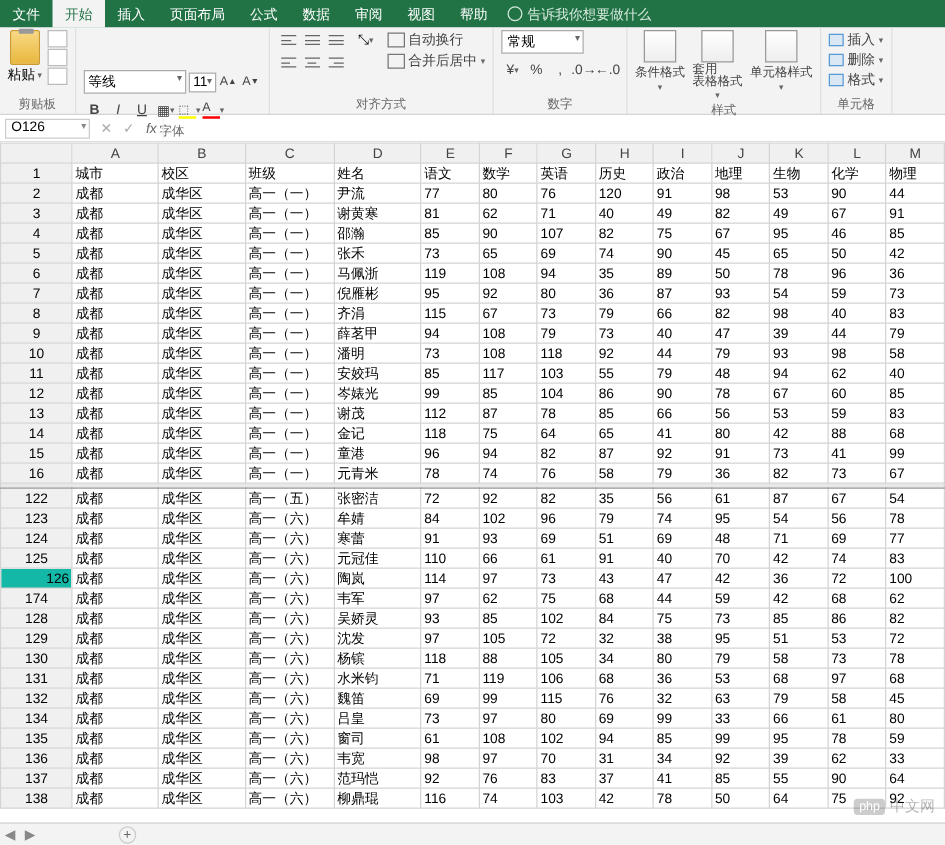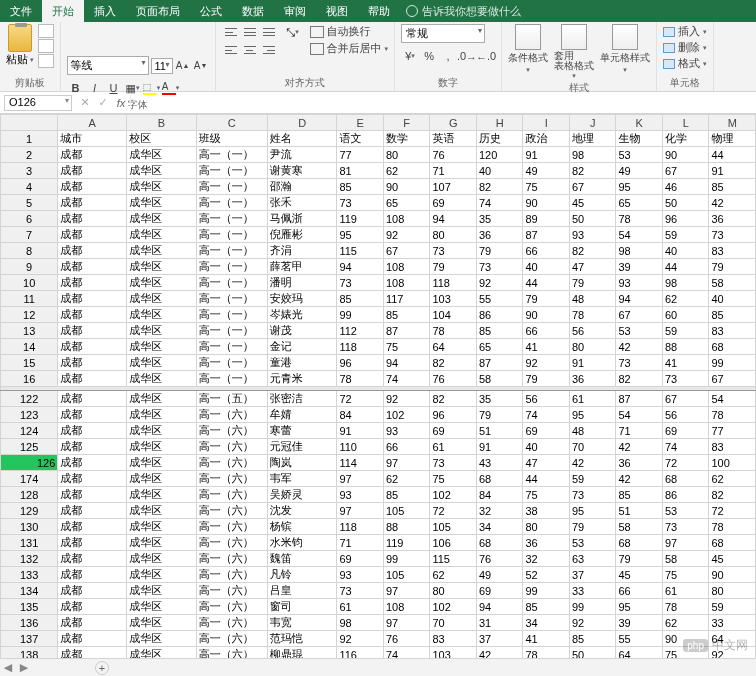--- a/index.html
+++ b/index.html
@@ -36,21 +36,21 @@
 .color-bar { width: 14px; height: 2px; margin-top: 1px; }
 
 .align-grid { display: grid; grid-template-columns: repeat(3, 18px); gap: 1px; }
 .align-btn { width: 18px; height: 16px; display: flex; align-items: center; justify-content: center; }
 .align-lines { width: 12px; height: 8px; display: flex; flex-direction: column; justify-content: space-between; }
 .al { height: 1px; background: #666; }
 .wrap-col { display: flex; flex-direction: column; gap: 2px; margin-left: 4px; }
 .wrap-btn { display: flex; align-items: center; gap: 3px; font-size: 11px; color: #444; }
 .wrap-icon { width: 14px; height: 12px; border: 1px solid #777; }
 
-.num-top { border: 1px solid #ababab; background: #fff; font-size: 11px; padding: 1px 14px 1px 4px; width: 84px; position: relative; }
+.num-top { border: 1px solid #ababab; background: #fff; font-size: 11px; padding: 1px 14px 1px 4px; width: 66px; position: relative; }
 .num-top::after { content:"▾"; position:absolute; right:2px; top:1px; font-size:8px; color:#666; }
 .num-bottom { display: flex; gap: 1px; margin-top: 4px; }
 
 .styles-body { display: flex; gap: 6px; align-items: flex-start; }
 .style-btn { display: flex; flex-direction: column; align-items: center; gap: 1px; font-size: 10px; color: #444; }
 .style-icon { width: 26px; height: 26px; border: 1px solid #999; background: linear-gradient(#fff,#eee); }
 
 .cells-body { display: flex; flex-direction: column; gap: 1px; }
 .cell-btn { display: flex; align-items: center; gap: 3px; font-size: 11px; color: #444; }
 .cell-icon { width: 12px; height: 10px; border: 1px solid #5b9bd5; background: #dae8f5; }
@@ -67,21 +67,21 @@
 table.sheet { border-collapse: collapse; table-layout: fixed; }
 .sheet th, .sheet td { border: 1px solid #d4d4d4; font-size: 11px; height: 16px; padding: 0 2px; white-space: nowrap; overflow: hidden; }
 .sheet th { background: #f0f0f0; font-weight: normal; color: #444; text-align: center; }
 .sheet th.corner { background: #f0f0f0; width: 26px; }
 .sheet th.col { width: 48px; }
 .sheet th.colname { width: 72px; }
 .sheet td.rowhead { background: #f0f0f0; text-align: center; width: 26px; }
 .sheet td.cell { text-align: left; }
 .sheet td.num { text-align: left; }
 tr.freeze-gap td, tr.freeze-gap th { height: 4px; background: #e8e8e8; border-top: 1px solid #999; border-bottom: 1px solid #999; padding: 0; }
-.sheet tbody tr.sel td.rowhead { background: #22c55e; padding-left: 36px; }
+.sheet tbody tr.sel td.rowhead { background: #14b8a6; padding-left: 36px; }
 
 
 .sheet-tabs { position: absolute; bottom: 0; left: 0; right: 0; height: 18px; background: #f3f3f3; border-top: 1px solid #d4d4d4; display: flex; align-items: center; font-size: 11px; }
 .nav-tri { width: 16px; text-align: center; color: #888; }
 .stab { border: 1px solid #ccc; border-bottom: 2px solid #217346; background: #fff; padding: 0 10px; height: 16px; display: flex; align-items: center; margin-top: 48px; }
 .add-sheet { width: 14px; height: 14px; border: 1px solid #ccc; border-radius: 50%; display: flex; align-items: center; justify-content: center; margin-left: 6px; color: #666; font-size: 11px; }
 
 .watermark { position: absolute; right: 8px; bottom: 22px; font-size: 12px; color: rgba(0,0,0,0.3); display: flex; align-items: center; gap: 4px; }
 .wm-logo { background: rgba(0,0,0,0.2); color: #fff; padding: 1px 4px; border-radius: 3px; font-size: 10px; }
 </style>
@@ -739,36 +739,20 @@
           <td class="num">99</td>
           <td class="num">115</td>
           <td class="num">76</td>
           <td class="num">32</td>
           <td class="num">63</td>
           <td class="num">79</td>
           <td class="num">58</td>
           <td class="num">45</td>
         </tr>
         <tr>
-          <td class="rowhead">133</td>
-          <td class="cell">成都</td>
-          <td class="cell">成华区</td>
-          <td class="cell">高一（六）</td>
-          <td class="cell">凡铃</td>
-          <td class="num">93</td>
-          <td class="num">105</td>
-          <td class="num">62</td>
-          <td class="num">49</td>
-          <td class="num">52</td>
-          <td class="num">37</td>
-          <td class="num">45</td>
-          <td class="num">75</td>
-          <td class="num">90</td>
-        </tr>
-        <tr>
           <td class="rowhead">134</td>
           <td class="cell">成都</td>
           <td class="cell">成华区</td>
           <td class="cell">高一（六）</td>
           <td class="cell">吕皇</td>
           <td class="num">73</td>
           <td class="num">97</td>
           <td class="num">80</td>
           <td class="num">69</td>
           <td class="num">99</td>

